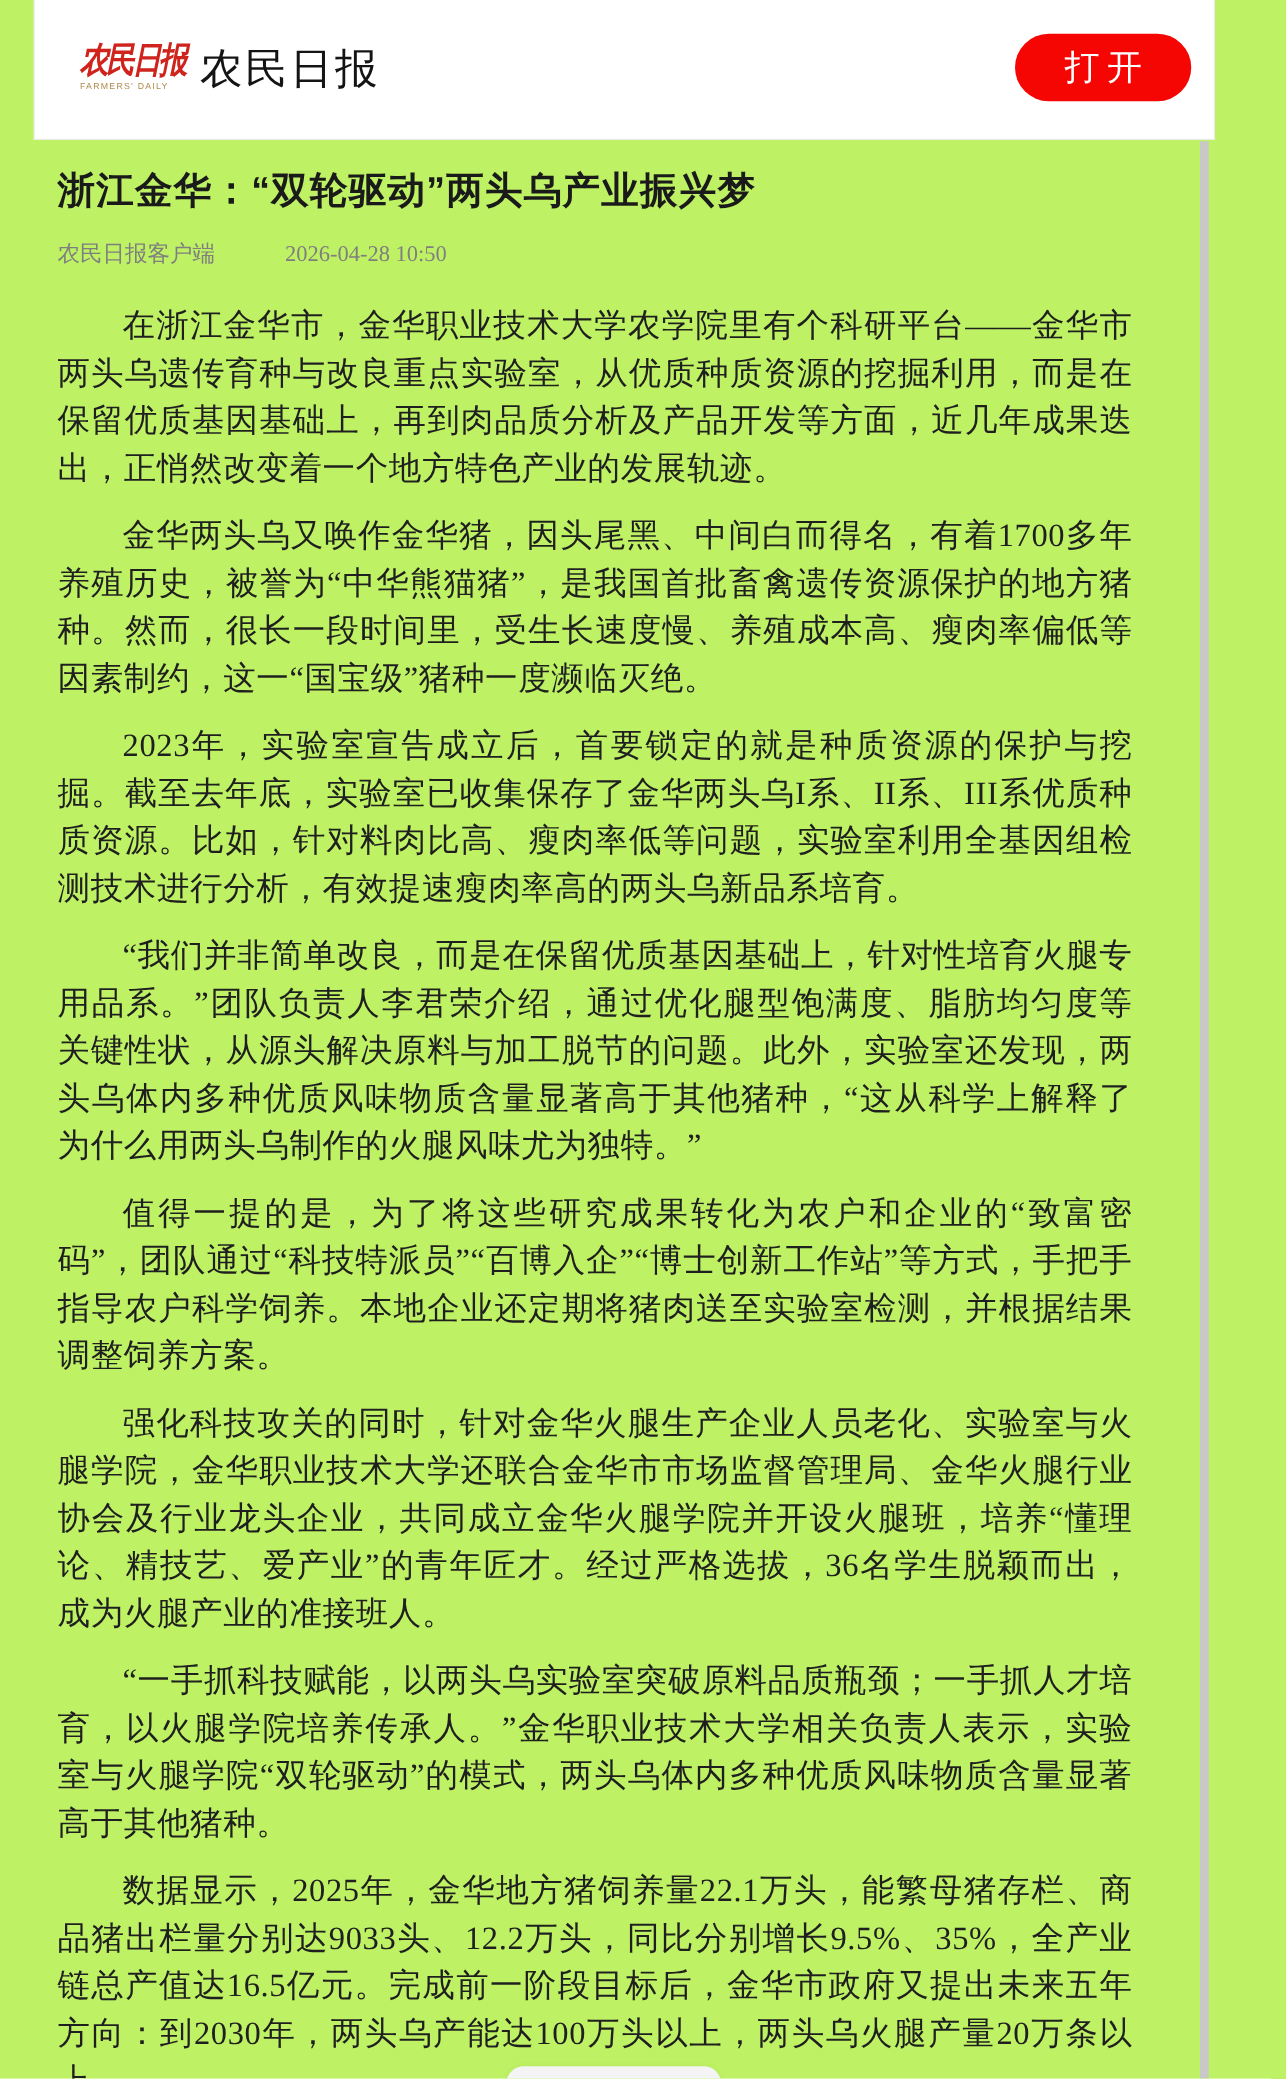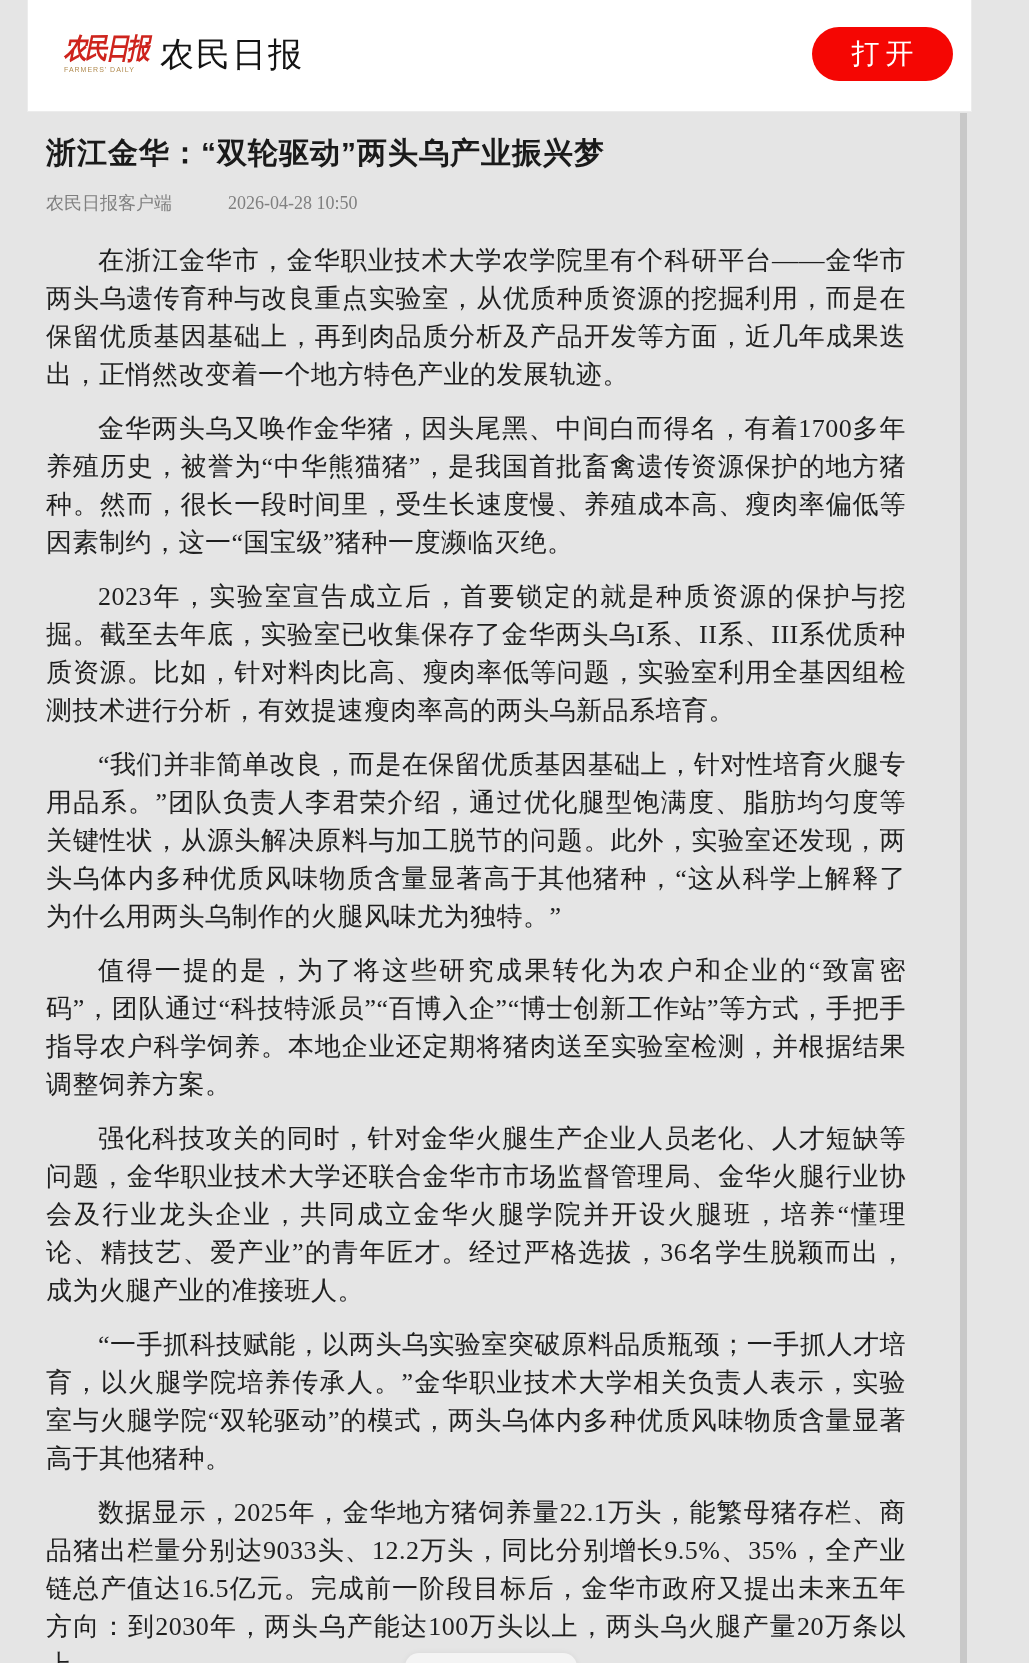--- a/index.html
+++ b/index.html
@@ -2,21 +2,21 @@
 <html><head>
 <meta charset="utf-8">
 <style>
   * { margin: 0; padding: 0; box-sizing: border-box; }
   html, body { background: #ffffff; }
   .page {
     position: relative;
     width: 1029px;
     height: 1663px;
     overflow: hidden;
-    background: #e5e5e5;
+    background: #bef264;
     font-family: "Liberation Serif", "DejaVu Serif", serif;
   }
 
   
   .header-card {
     position: absolute;
     left: 27px;
     top: -2px;
     width: 945px;
     height: 114px;
@@ -152,21 +152,21 @@
       <span class="src">农民日报客户端</span>
       <span class="dt">2026-04-28 10:50</span>
     </div>
 
     <div class="paragraphs">
         <p class="para">在浙江金华市，金华职业技术大学农学院里有个科研平台——金华市两头乌遗传育种与改良重点实验室，从优质种质资源的挖掘利用，而是在保留优质基因基础上，再到肉品质分析及产品开发等方面，近几年成果迭出，正悄然改变着一个地方特色产业的发展轨迹。</p>
         <p class="para">金华两头乌又唤作金华猪，因头尾黑、中间白而得名，有着1700多年养殖历史，被誉为“中华熊猫猪”，是我国首批畜禽遗传资源保护的地方猪种。然而，很长一段时间里，受生长速度慢、养殖成本高、瘦肉率偏低等因素制约，这一“国宝级”猪种一度濒临灭绝。</p>
         <p class="para">2023年，实验室宣告成立后，首要锁定的就是种质资源的保护与挖掘。截至去年底，实验室已收集保存了金华两头乌I系、II系、III系优质种质资源。比如，针对料肉比高、瘦肉率低等问题，实验室利用全基因组检测技术进行分析，有效提速瘦肉率高的两头乌新品系培育。</p>
         <p class="para">“我们并非简单改良，而是在保留优质基因基础上，针对性培育火腿专用品系。”团队负责人李君荣介绍，通过优化腿型饱满度、脂肪均匀度等关键性状，从源头解决原料与加工脱节的问题。此外，实验室还发现，两头乌体内多种优质风味物质含量显著高于其他猪种，“这从科学上解释了为什么用两头乌制作的火腿风味尤为独特。”</p>
         <p class="para">值得一提的是，为了将这些研究成果转化为农户和企业的“致富密码”，团队通过“科技特派员”“百博入企”“博士创新工作站”等方式，手把手指导农户科学饲养。本地企业还定期将猪肉送至实验室检测，并根据结果调整饲养方案。</p>
-        <p class="para">强化科技攻关的同时，针对金华火腿生产企业人员老化、人才短缺等问题，金华职业技术大学还联合金华市市场监督管理局、金华火腿行业协会及行业龙头企业，共同成立金华火腿学院并开设火腿班，培养“懂理论、精技艺、爱产业”的青年匠才。经过严格选拔，36名学生脱颖而出，成为火腿产业的准接班人。</p>
+        <p class="para">强化科技攻关的同时，针对金华火腿生产企业人员老化、实验室与火腿学院，金华职业技术大学还联合金华市市场监督管理局、金华火腿行业协会及行业龙头企业，共同成立金华火腿学院并开设火腿班，培养“懂理论、精技艺、爱产业”的青年匠才。经过严格选拔，36名学生脱颖而出，成为火腿产业的准接班人。</p>
         <p class="para">“一手抓科技赋能，以两头乌实验室突破原料品质瓶颈；一手抓人才培育，以火腿学院培养传承人。”金华职业技术大学相关负责人表示，实验室与火腿学院“双轮驱动”的模式，两头乌体内多种优质风味物质含量显著高于其他猪种。</p>
         <p class="para">数据显示，2025年，金华地方猪饲养量22.1万头，能繁母猪存栏、商品猪出栏量分别达9033头、12.2万头，同比分别增长9.5%、35%，全产业链总产值达16.5亿元。完成前一阶段目标后，金华市政府又提出未来五年方向：到2030年，两头乌产能达100万头以上，两头乌火腿产量20万条以上。</p>
       </div>
 
   </main>
 
   <div class="scrollbar"></div>
 
   <div class="bottom-pill"></div>
 

